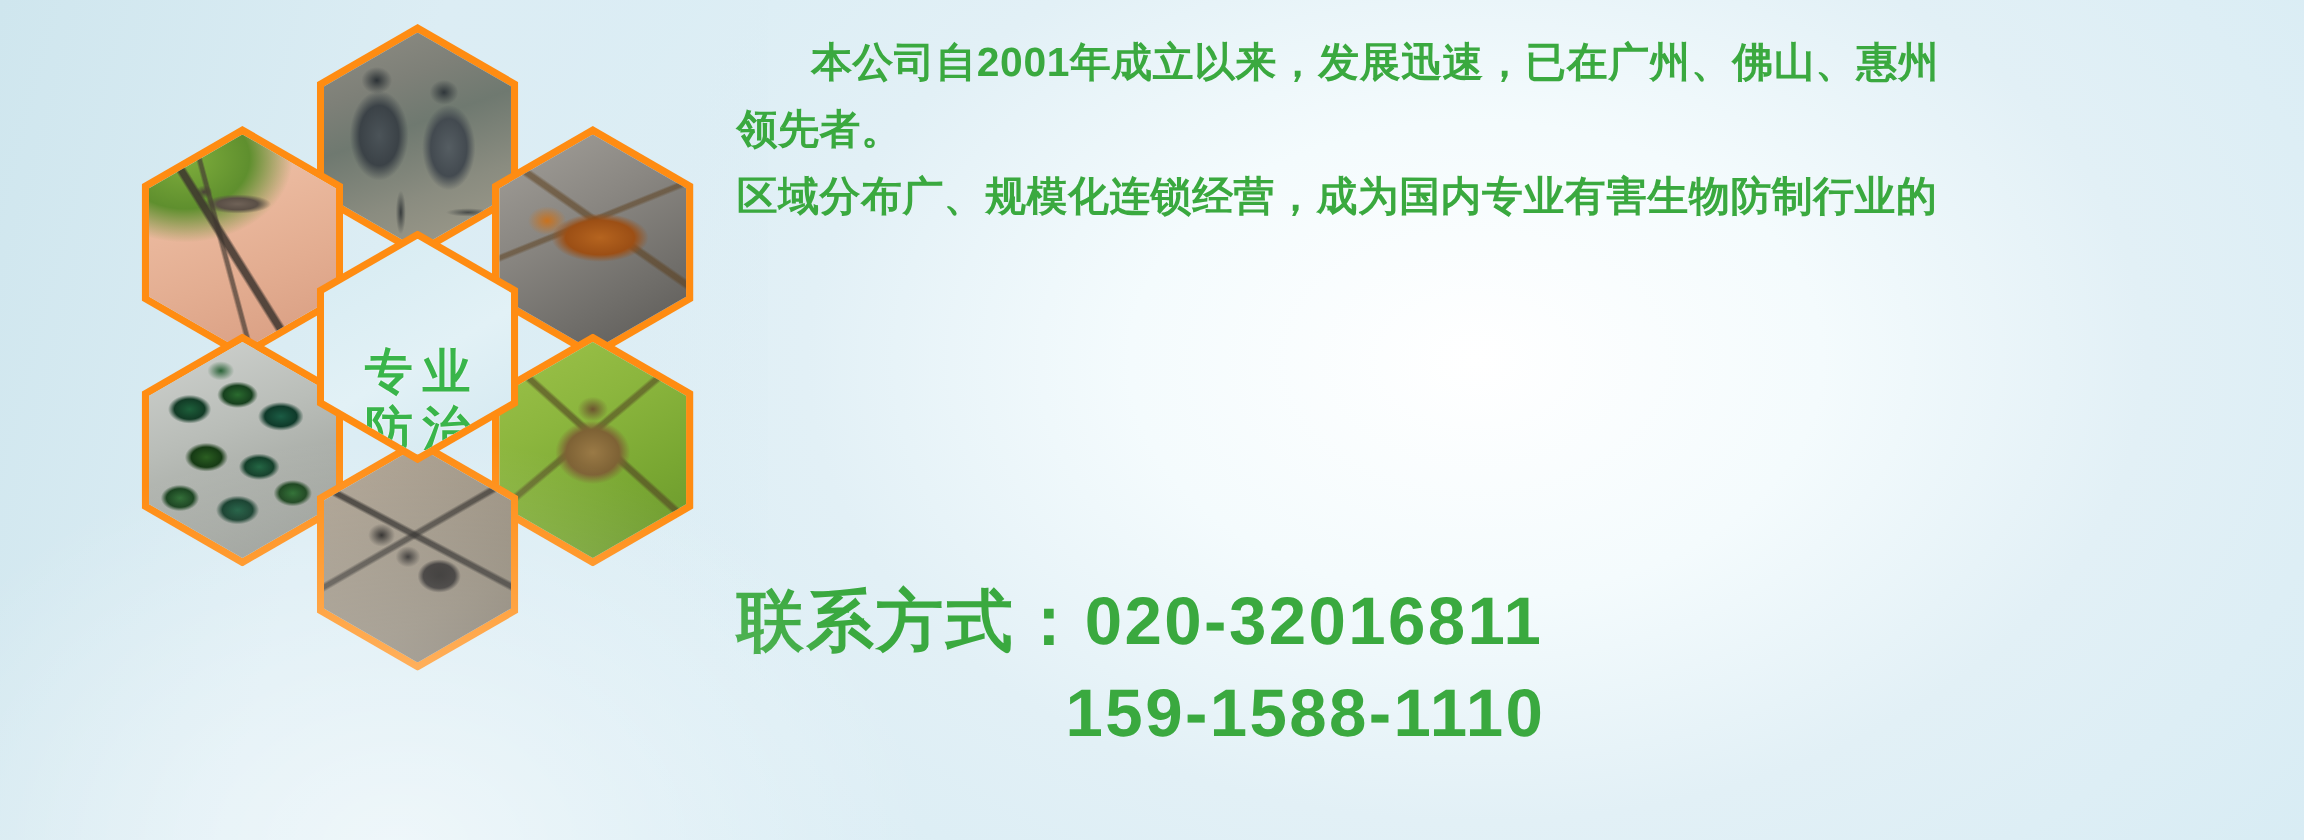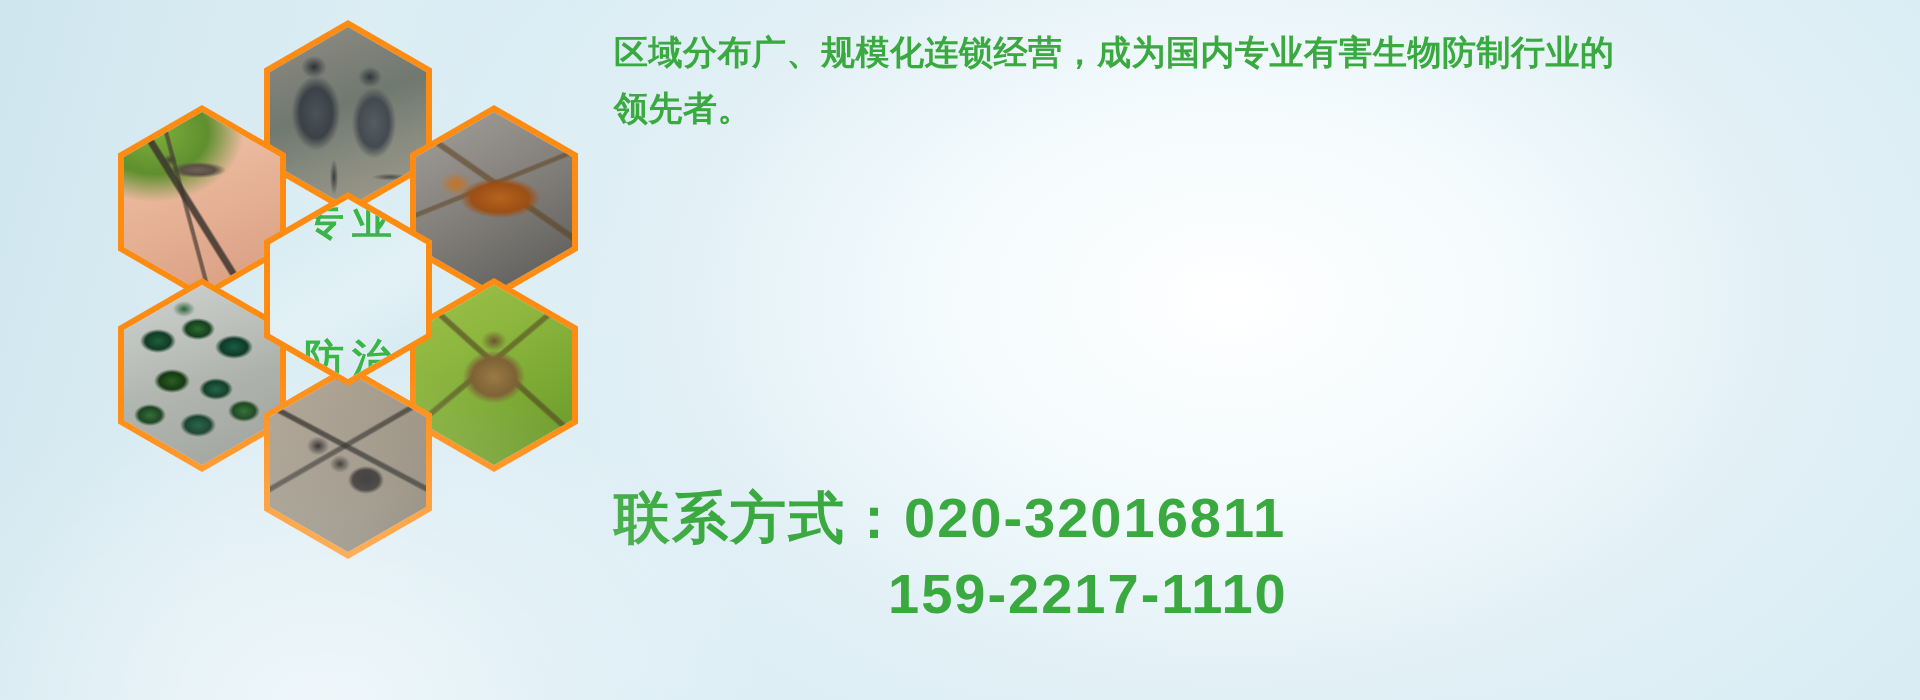--- a/index.html
+++ b/index.html
@@ -126,21 +126,21 @@
       radial-gradient(ellipse 22px 17px at 96px 108px,#1c1a18 0%,#262321 60%,rgba(38,35,33,0) 82%),
       radial-gradient(ellipse 13px 11px at 70px 92px,#201e1c 0%,rgba(32,30,28,0) 80%),
       radial-gradient(ellipse 14px 12px at 48px 74px,#1a1816 0%,rgba(26,24,22,0) 80%),
       linear-gradient(28deg,rgba(0,0,0,0) 54%,rgba(25,23,21,.7) 55%,rgba(25,23,21,.7) 56.3%,rgba(0,0,0,0) 57.3%),
       linear-gradient(-30deg,rgba(0,0,0,0) 55%,rgba(25,23,21,.6) 56%,rgba(25,23,21,.6) 57.2%,rgba(0,0,0,0) 58.2%);
   }
 
   .h-center .inner{background:linear-gradient(150deg,#d6ebf2 0%,#e2f1f6 55%,#d3e8f0 100%);}
   .comb-label{
     position:absolute;inset:0;display:flex;flex-direction:column;
-    align-items:center;justify-content:space-between;gap:6px;
+    align-items:center;justify-content:flex-end;gap:6px;
   }
   .comb-label span{
     display:block;color:#39b54a;font-weight:700;font-size:40px;letter-spacing:8px;
     text-indent:8px;line-height:1.05;
     text-shadow:0 0 2px rgba(255,255,255,.8);
   }
 
   
   .copy{position:absolute;left:614px;top:24px;width:1290px;}
   .para{
@@ -204,22 +204,23 @@
         <div class="comb-label">
           <span>专业</span>
           <span>防治</span>
         </div>
       </div>
     </div>
 
   </div>
 
   <div class="copy">
+    <p class="para"><span class="indent"></span><span>本公司自2001年成立以来，发展迅速，已在广州、佛山、惠州</span></p>
+    <p class="para">领先者。</p>
     <p class="para">区域分布广、规模化连锁经营，成为国内专业有害生物防制行业的</p>
-    <p class="para">领先者。</p>
   </div>
 
   <div class="contact">
     <div class="contact-line">联系方式：020-32016811</div>
-    <div class="contact-line second">159-2217-1110</div>
+    <div class="contact-line second">159-1588-1110</div>
   </div>
 
 </div>
 
 </body></html>

